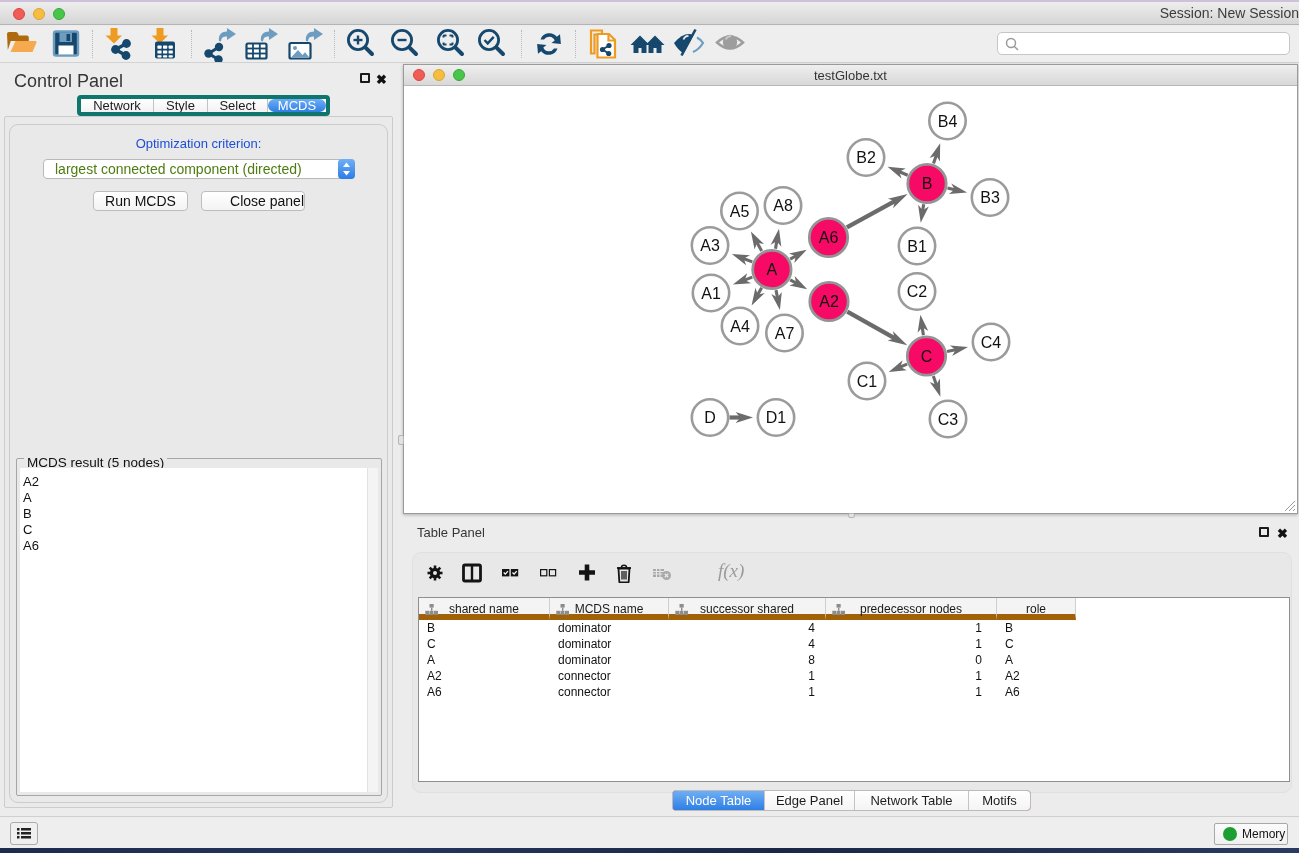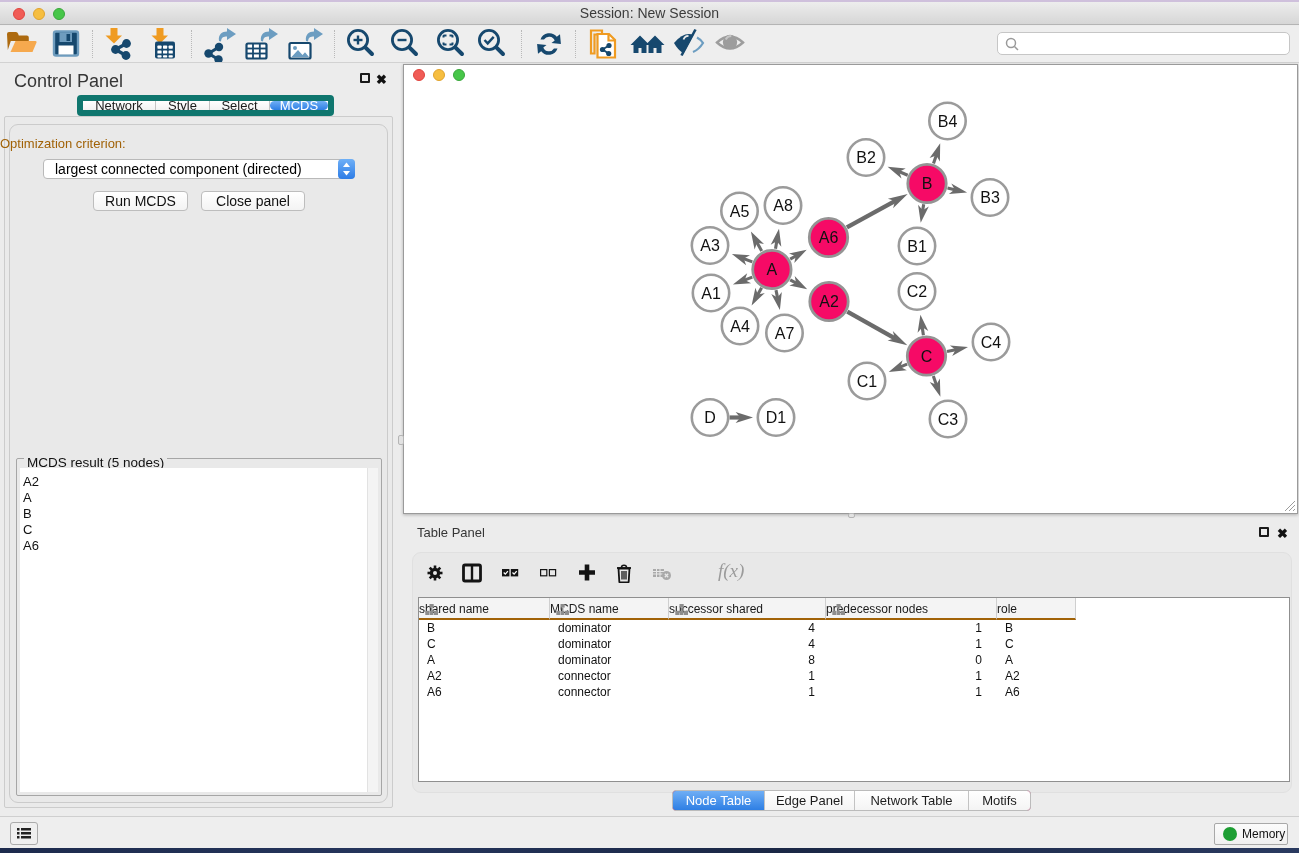--- a/index.html
+++ b/index.html
@@ -3,52 +3,52 @@
 <meta charset="utf-8">
 <style>
 * { margin:0; padding:0; box-sizing:border-box; }
 html,body { width:1299px; height:853px; overflow:hidden; }
 body { font-family:"Liberation Sans", sans-serif; background:#ececec; position:relative; }
 .abs { position:absolute; }
 
 #deskTop { left:0; top:0; width:1299px; height:2px; background:#cfc0dc; }
 #titlebar { left:0; top:2px; width:1299px; height:23px;
   background:linear-gradient(#ededed,#d6d6d6); border-bottom:1px solid #b4b4b4;
-  text-align:center; font-size:14px; color:#3c3c3c; line-height:23px; }
+  text-align:right; font-size:14px; color:#3c3c3c; line-height:23px; }
 .tl { width:12px; height:12px; border-radius:50%; top:8px; }
 #toolbar { left:0; top:26px; width:1299px; height:37px; background:#eeeeee; border-bottom:1px solid #d2d2d2; }
 .tsep { top:30px; width:0; height:28px; border-left:1px dotted #b9b9b9; }
 #searchbox { left:997px; top:32px; width:293px; height:23px; background:#fff; border:1px solid #c6c6c6; border-radius:5px; }
 
 #cpTitle { left:14px; top:71px; font-size:18px; color:#363636; }
 .winbtn-sq { width:10px; height:10px; border:2px solid #1a1a1a; border-radius:1px; }
 .winbtn-x { font-size:13px; font-weight:bold; color:#111; line-height:11px; }
-.tabrow { height:21px; display:flex; border:6px solid #0f766e; border-radius:4px; background:#fff; overflow:hidden; font-size:13px; color:#1c1c1c; }
+.tabrow { height:21px; display:flex; border:4px solid #0f766e; border-radius:4px; background:#fff; overflow:hidden; font-size:13px; color:#1c1c1c; }
 .tabrow .tab { display:flex; align-items:center; justify-content:center; border-right:1px solid #c3c3c3; background:linear-gradient(#ffffff,#f2f2f2); }
 .tabrow .tab:last-child { border-right:none; }
 .tabrow .tab.sel { background:linear-gradient(#6faef5,#2e7fe4); color:#fff;border-radius:8px; }
 #cpOuter { left:4px; top:116px; width:389px; height:692px; background:#eaeaea; border:1px solid #cccccc; border-radius:2px; }
 #cpInner { left:9px; top:124px; width:379px; height:679px; background:#e9e9e9; border:1px solid #cbcbcb; border-radius:9px; }
-#optLabel { left:0px; top:136px; width:397px; font-size:13px; color:#a16207; }
-#dropdown { left:43px; top:159px; width:312px; height:20px; background:#fff; border:1px solid #b9b9b9; border-radius:4px; font-size:14px; color:#000000; line-height:18px; padding-left:11px; }
+#optLabel { left:0px; top:136px; width:397px; text-align:center; font-size:13px; color:#1d4ed8; }
+#dropdown { left:43px; top:159px; width:312px; height:20px; background:#fff; border:1px solid #b9b9b9; border-radius:4px; font-size:14px; color:#4d7c0f; line-height:18px; padding-left:11px; }
 #ddStepper { left:338px; top:159px; width:17px; height:20px; border-radius:4px; background:linear-gradient(#6fb0f7,#2d7ce6); }
 .btn { height:20px; background:linear-gradient(#ffffff,#f3f3f3); border:1px solid #bdbdbd; border-radius:4px; font-size:14px; color:#111; text-align:center; line-height:18px; }
 #groupbox { left:16px; top:458px; width:366px; height:338px; border:1px solid #a6a6a6; border-radius:2px; }
 #gbLabel { left:24px; top:455px; background:#e9e9e9; padding:0 3px; font-size:13.5px; color:#111; }
 #mcdsList { padding-top:6px; left:20px; top:468px; width:358px; height:324px; background:#fff; font-size:13px; color:#111; }
 #mcdsList div { height:16px; line-height:16px; padding-left:3px; }
 #listSB { left:367px; top:468px; width:11px; height:324px; background:#f4f4f4; border-left:1px solid #e2e2e2; }
 
 #netwin { left:403px; top:64px; width:895px; height:450px; background:#fff; border:1px solid #9a9a9a; box-shadow:0 1px 3px rgba(0,0,0,0.25); }
 #nettitle { left:0; top:0; width:100%; height:21px; background:linear-gradient(#efefef,#d8d8d8); border-bottom:1px solid #b7b7b7; text-align:center; font-size:13px; color:#343434; line-height:21px; }
 
 #tpTitle { left:417px; top:525px; font-size:13px; color:#363636; }
 #tpPanel { left:412px; top:552px; width:880px; height:241px; background:#e8e8e8; border-radius:9px; border:1px solid #e0e0e0; }
 #tblWrap { left:418px; top:597px; width:872px; height:185px; background:#fff; border:1px solid #8f8f8f; }
-.th { position:absolute; top:0; height:22px; background:#f4f4f4; border-right:1px solid #cfcfcf; border-bottom:2px solid #a16207; font-size:12px; color:#1a1a1a; text-align:left; line-height:22px; }
+.th { position:absolute; top:0; height:22px; background:#f4f4f4; border-right:1px solid #cfcfcf; border-bottom:6px solid #a16207; font-size:12px; color:#1a1a1a; text-align:center; line-height:22px; }
 .td { position:absolute; font-size:12px; color:#111; height:16px; line-height:16px; }
 
 #btabs { left:672px; top:790px; height:21px; display:flex; border:1px solid #bbbbbb; border-radius:4px; overflow:hidden; font-size:13px; background:#be185d; }
 #btabs .tab { display:flex; align-items:center; justify-content:center; border-right:1px solid #c3c3c3; background:linear-gradient(#ffffff,#f4f4f4); color:#1c1c1c; }
 #btabs .tab:last-child { border-right:none; }
 #btabs .tab.sel { background:linear-gradient(#6faef5,#2e7fe4); color:#fff; }
 
 #statusbar { left:0; top:816px; width:1299px; height:32px; background:#eeeeee; border-top:1px solid #cfcfcf; }
 #statusBtn { left:10px; top:822px; width:28px; height:23px; background:#efefef; border:1px solid #ababab; border-radius:3px; }
 #memBtn { left:1214px; top:823px; width:74px; height:22px; background:linear-gradient(#fbfbfb,#f0f0f0); border:1px solid #a8a8a8; border-radius:2px; font-size:12px; color:#111; }
@@ -212,33 +212,34 @@
 </div>
 <div class="abs" id="cpOuter"></div>
 <div class="abs" id="cpInner"></div>
 <div class="abs" id="optLabel">Optimization criterion:</div>
 <div class="abs" id="dropdown">largest connected component (directed)</div>
 <div class="abs" id="ddStepper"><svg width="17" height="20">
       <path d="M8.5 3.5 L12 8 L5 8 Z" fill="#fff"></path>
       <path d="M8.5 16.5 L12 12 L5 12 Z" fill="#fff"></path>
     </svg></div>
 <div class="abs btn" style="left:93px;top:191px;width:95px;">Run MCDS</div>
-<div class="abs btn" style="left:201px;top:191px;width:104px;">Close panel</div>
+<div class="abs btn" style="left:201px;top:191px;width:104px;text-align:right;">Close panel</div>
 <div class="abs" id="groupbox"></div>
 <div class="abs" id="gbLabel">MCDS result (5 nodes)</div>
 <div class="abs" id="mcdsList">
     <div>A2</div>
     <div>A</div>
     <div>B</div>
     <div>C</div>
     <div>A6</div>
   </div>
 <div class="abs" id="listSB"></div>
 
 <div class="abs" id="netwin">
+  <div class="abs" id="nettitle">testGlobe.txt</div>
   <div class="abs tl" style="left:9px;top:4px;background:#f05c56;border:1px solid #e0443e;"></div>
   <div class="abs tl" style="left:29px;top:4px;background:#f6be40;border:1px solid #e0a32e;"></div>
   <div class="abs tl" style="left:49px;top:4px;background:#47c649;border:1px solid #3aa73c;"></div>
   <svg class="abs" style="left:0;top:20px;" width="893" height="428" font-family="&quot;Liberation Sans&quot;,sans-serif">
 <line x1="348.3" y1="192.1" x2="339.8" y2="195.4" stroke="#6b6b6b" stroke-width="3.1"></line>
 <polygon points="328.9,199.5 343.2,188.3 340.8,195 347.1,198.3" fill="#6b6b6b"></polygon>
 <line x1="386.2" y1="194.8" x2="393.1" y2="198.6" stroke="#6b6b6b" stroke-width="3.1"></line>
 <polygon points="403.2,204.3 385.4,200.5 392.1,198.1 390.7,191.1" fill="#6b6b6b"></polygon>
 <line x1="348.3" y1="176.9" x2="338.7" y2="173.2" stroke="#6b6b6b" stroke-width="3.1"></line>
 <polygon points="327.9,169 346,170.2 339.8,173.6 342.1,180.3" fill="#6b6b6b"></polygon>

